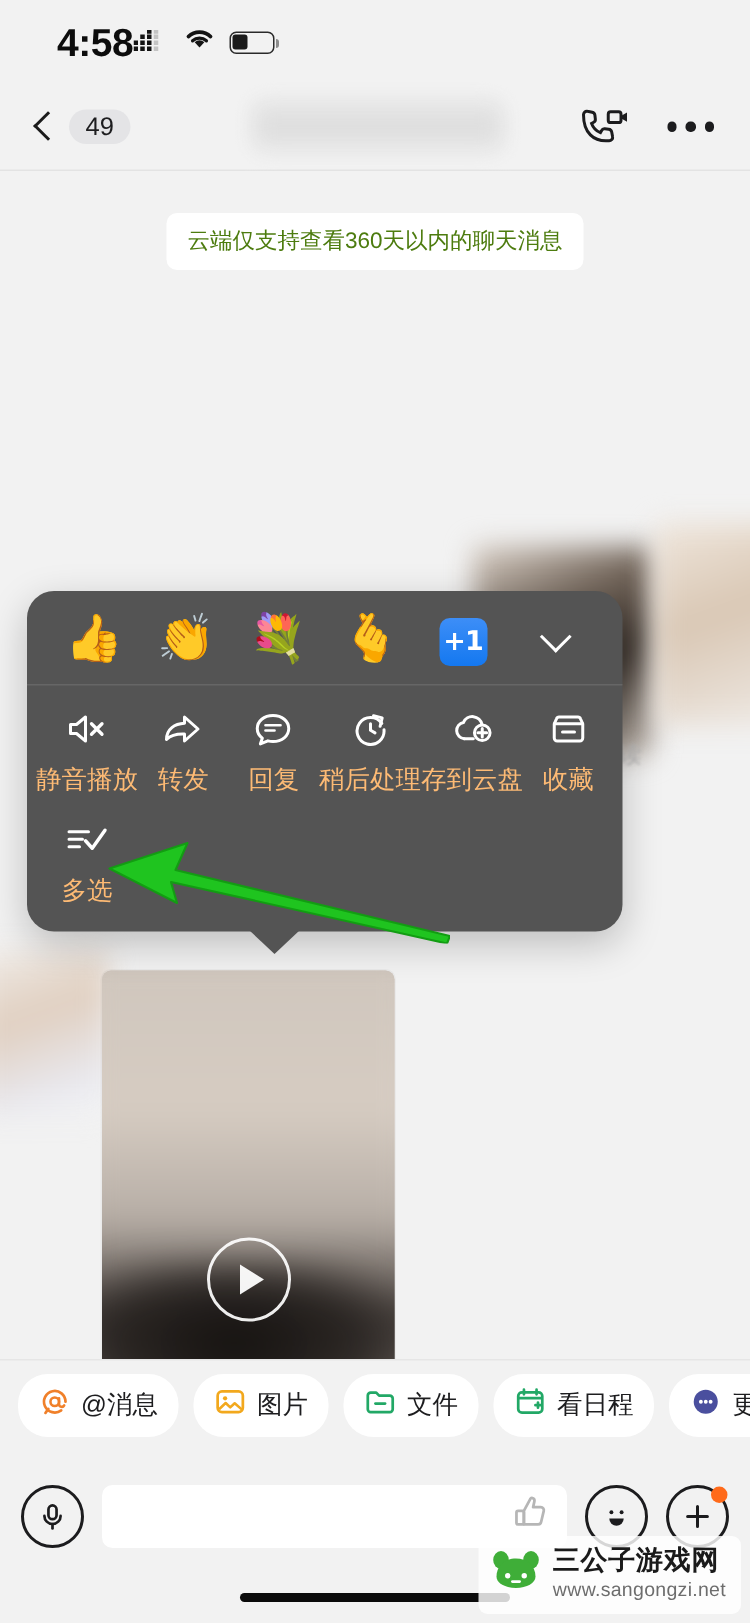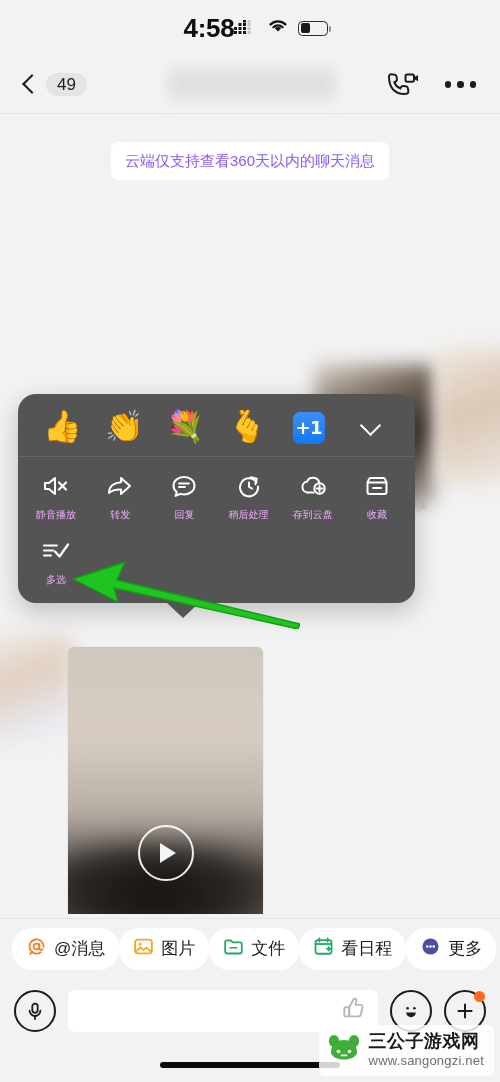--- a/index.html
+++ b/index.html
@@ -22,21 +22,21 @@
     background: #f2f2f2;
   }
 
   
   .statusbar {
     position: absolute;
     top: 0; left: 0; right: 0;
     height: 56px;
     display: flex;
     align-items: center;
-    justify-content: center;
+    justify-content: flex-start;
     padding: 0 26px 0 38px;
     box-sizing: border-box;
   }
   .status-time {
     font-size: 26px;
     font-weight: bold;
     color: #0d0d0d;
     letter-spacing: -0.3px;
   }
   .status-right {
@@ -129,21 +129,21 @@
     position:absolute;
     top:114px; left:0; right:0; bottom:168px;
     background:#f2f2f2;
     overflow:hidden;
   }
   .sys-pill {
     margin: 28px auto 0;
     width: fit-content;
     max-width: 320px;
     background:#fff;
-    color:#8b5cf6;
+    color:#4d7c0f;
     font-size:15px;
     border-radius:7px;
     padding: 10px 14px;
     text-align:center;
     line-height:1.2;
   }
   .date-pill {
     margin: 28px auto 0;
     width: fit-content;
     background:#e9e9e9;
@@ -290,40 +290,41 @@
     display:flex;
     flex-direction:column;
     align-items:center;
     gap: 7px;
   }
   .action .glyph {
     height: 30px;
     display:flex;align-items:center;justify-content:center;
   }
   .action .label {
-    font-size: 10px;
-    color:#f0abfc;
+    font-size: 17px;
+    color:#fdba74;
     white-space:nowrap;
   }
 
   
   .green-arrow {
     position:absolute;
     left: 70px; top: 440px;
     width: 230px; height: 75px;
     pointer-events:none;
   }
 
   
   .quickbar {
     position:absolute;
-    left:0; right:0; bottom: 104px;
+    left:0; right:0; bottom: 116px;
     height: 60px;
     display:flex;
     align-items:center;
+    gap: 10px;
     padding: 0 12px;
     box-sizing:border-box;
     border-top: 1px solid #e6e6e6;
     background:#f2f2f2;
     overflow:hidden;
   }
   .chip {
     display:flex;
     align-items:center;
     gap: 7px;

